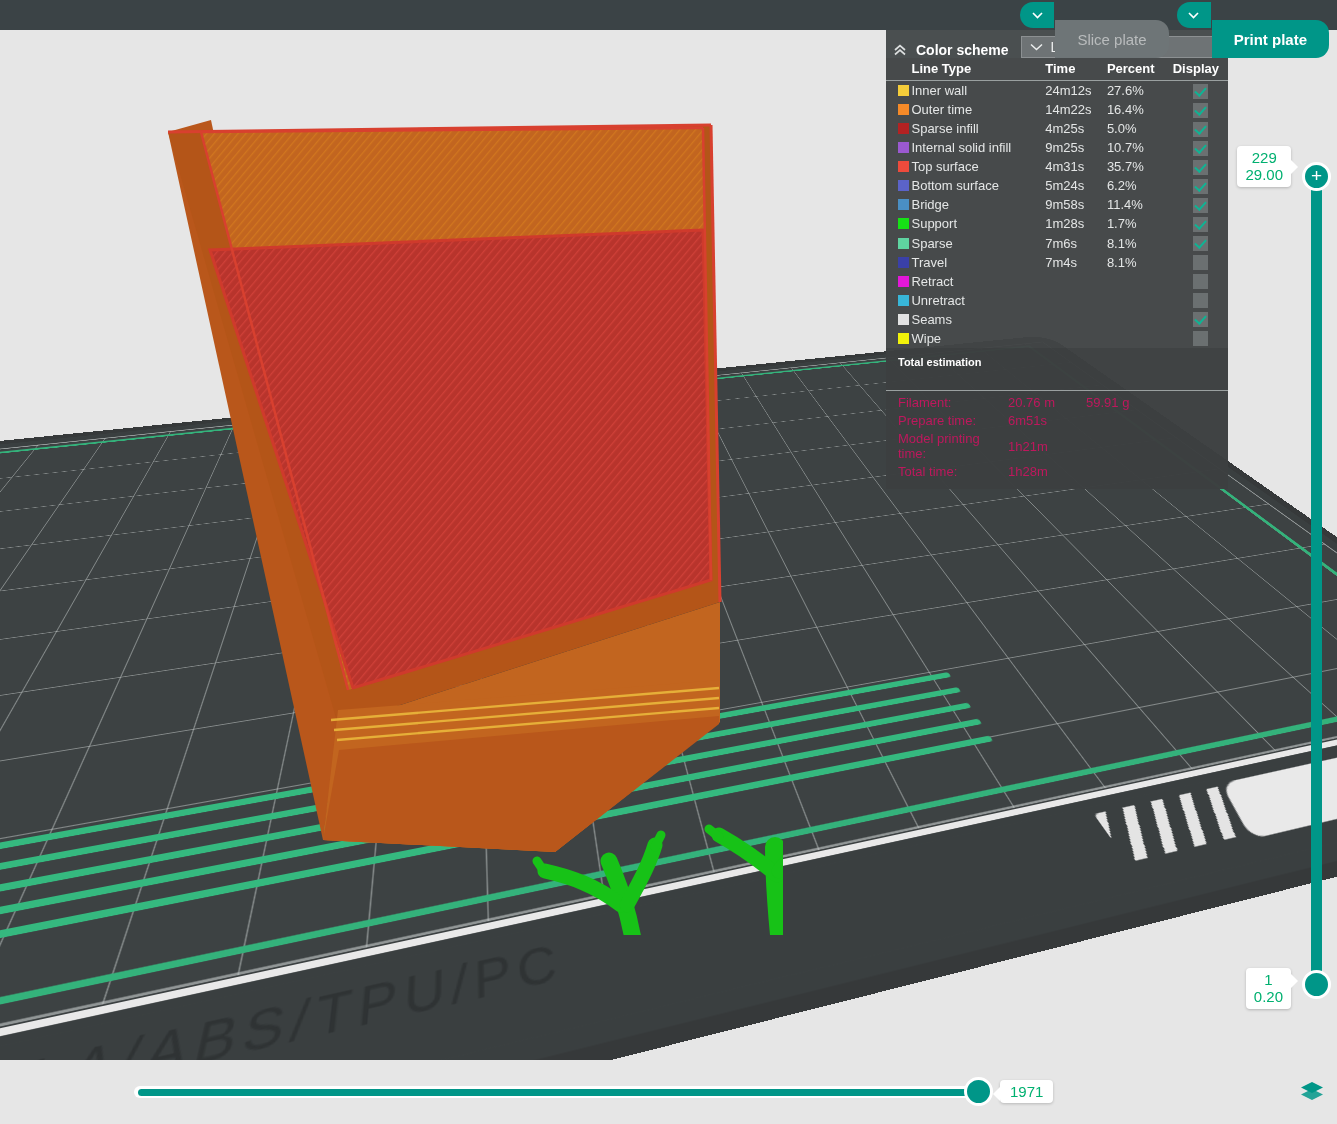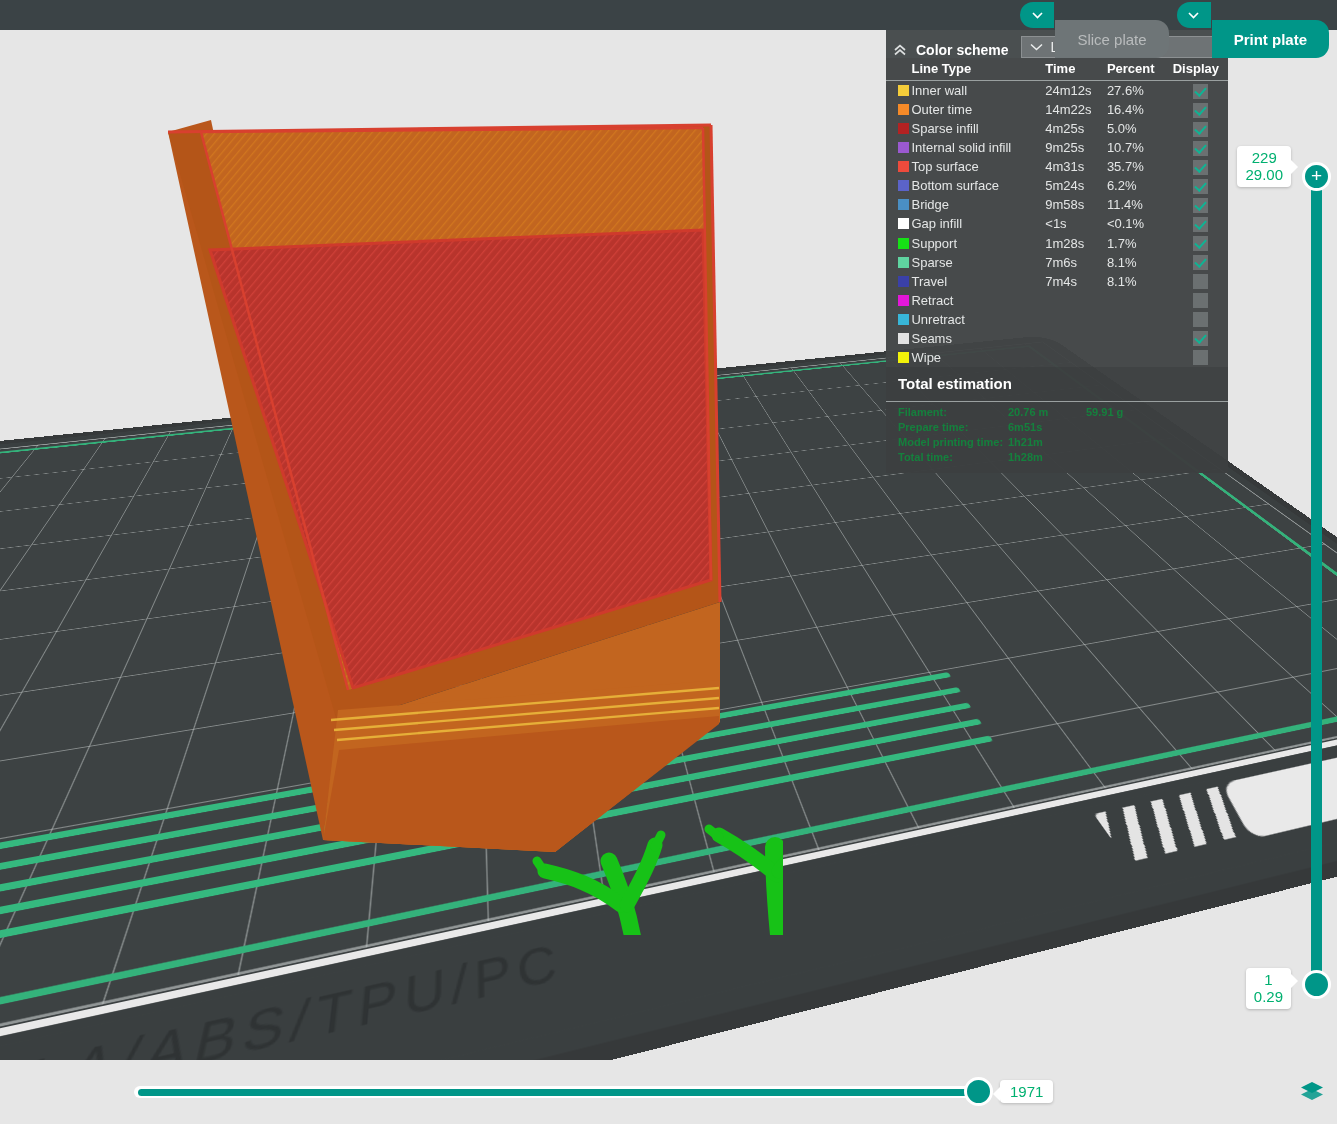--- a/index.html
+++ b/index.html
@@ -145,25 +145,25 @@
   }
   .cbx.on::after {
     content: ""; position: absolute; left: 4px; top: 1px; width: 5px; height: 9px;
     border: solid #0fb494; border-width: 0 2.2px 2.2px 0; transform: rotate(42deg);
   }
 
   #est {
     background: rgba(58,62,63,.88); padding: 4px 0 8px 0;
   }
   #est h4 {
-    font-size: 15px; color: #fff; padding: 4px 0 9px 12px;
+    font-size: 11px; color: #fff; padding: 4px 0 22px 12px;
     border-bottom: 1px solid #9aa0a0;
   }
   #est table { width: 100%; border-collapse: collapse; margin-top: 3px; }
-  #est td { font-size: 11px; color: #15803d; padding: 1.5px 0; font-weight: bold; }
+  #est td { font-size: 13px; color: #be185d; padding: 1.5px 0; }
   #est td.k { padding-left: 12px; width: 122px; }
   #est td.v { width: 78px; }
 
   
   #vslider { position: absolute; right: 6px; top: 160px; width: 30px; height: 840px; z-index: 38; }
   #v-track {
     position: absolute; left: 10px; top: 14px; width: 11px; height: 812px;
     background: #d7dada; border-radius: 6px;
   }
   #v-fill {
@@ -425,27 +425,20 @@
             <td class="c-name">Bottom surface</td>
             <td class="c-time">5m24s</td>
             <td class="c-pct">6.2%</td>
             <td class="c-disp"><span class="cbx on"></span></td>
           </tr>
           <tr>
             <td class="c-sw"><span class="sw" style="background:#4a8fc4"></span></td>
             <td class="c-name">Bridge</td>
             <td class="c-time">9m58s</td>
             <td class="c-pct">11.4%</td>
-            <td class="c-disp"><span class="cbx on"></span></td>
-          </tr>
-          <tr>
-            <td class="c-sw"><span class="sw" style="background:#ffffff"></span></td>
-            <td class="c-name">Gap infill</td>
-            <td class="c-time">&lt;1s</td>
-            <td class="c-pct">&lt;0.1%</td>
             <td class="c-disp"><span class="cbx on"></span></td>
           </tr>
           <tr>
             <td class="c-sw"><span class="sw" style="background:#16e116"></span></td>
             <td class="c-name">Support</td>
             <td class="c-time">1m28s</td>
             <td class="c-pct">1.7%</td>
             <td class="c-disp"><span class="cbx on"></span></td>
           </tr>
           <tr>
@@ -529,21 +522,21 @@
     <div class="v-tip" id="v-tip-top">
       <div>229</div>
       <div>29.00</div>
     </div>
     <div class="v-handle" id="v-handle-top">
       <span class="plus">+</span>
     </div>
 
     <div class="v-tip" id="v-tip-bot">
       <div>1</div>
-      <div>0.29</div>
+      <div>0.20</div>
     </div>
     <div class="v-handle" id="v-handle-bot"></div>
   </div>
 
   <div id="hslider">
     <div id="h-track"></div>
     <div id="h-fill"></div>
     <div id="h-handle"></div>
     <div id="h-tip">1971</div>
     <div id="layers-btn">

